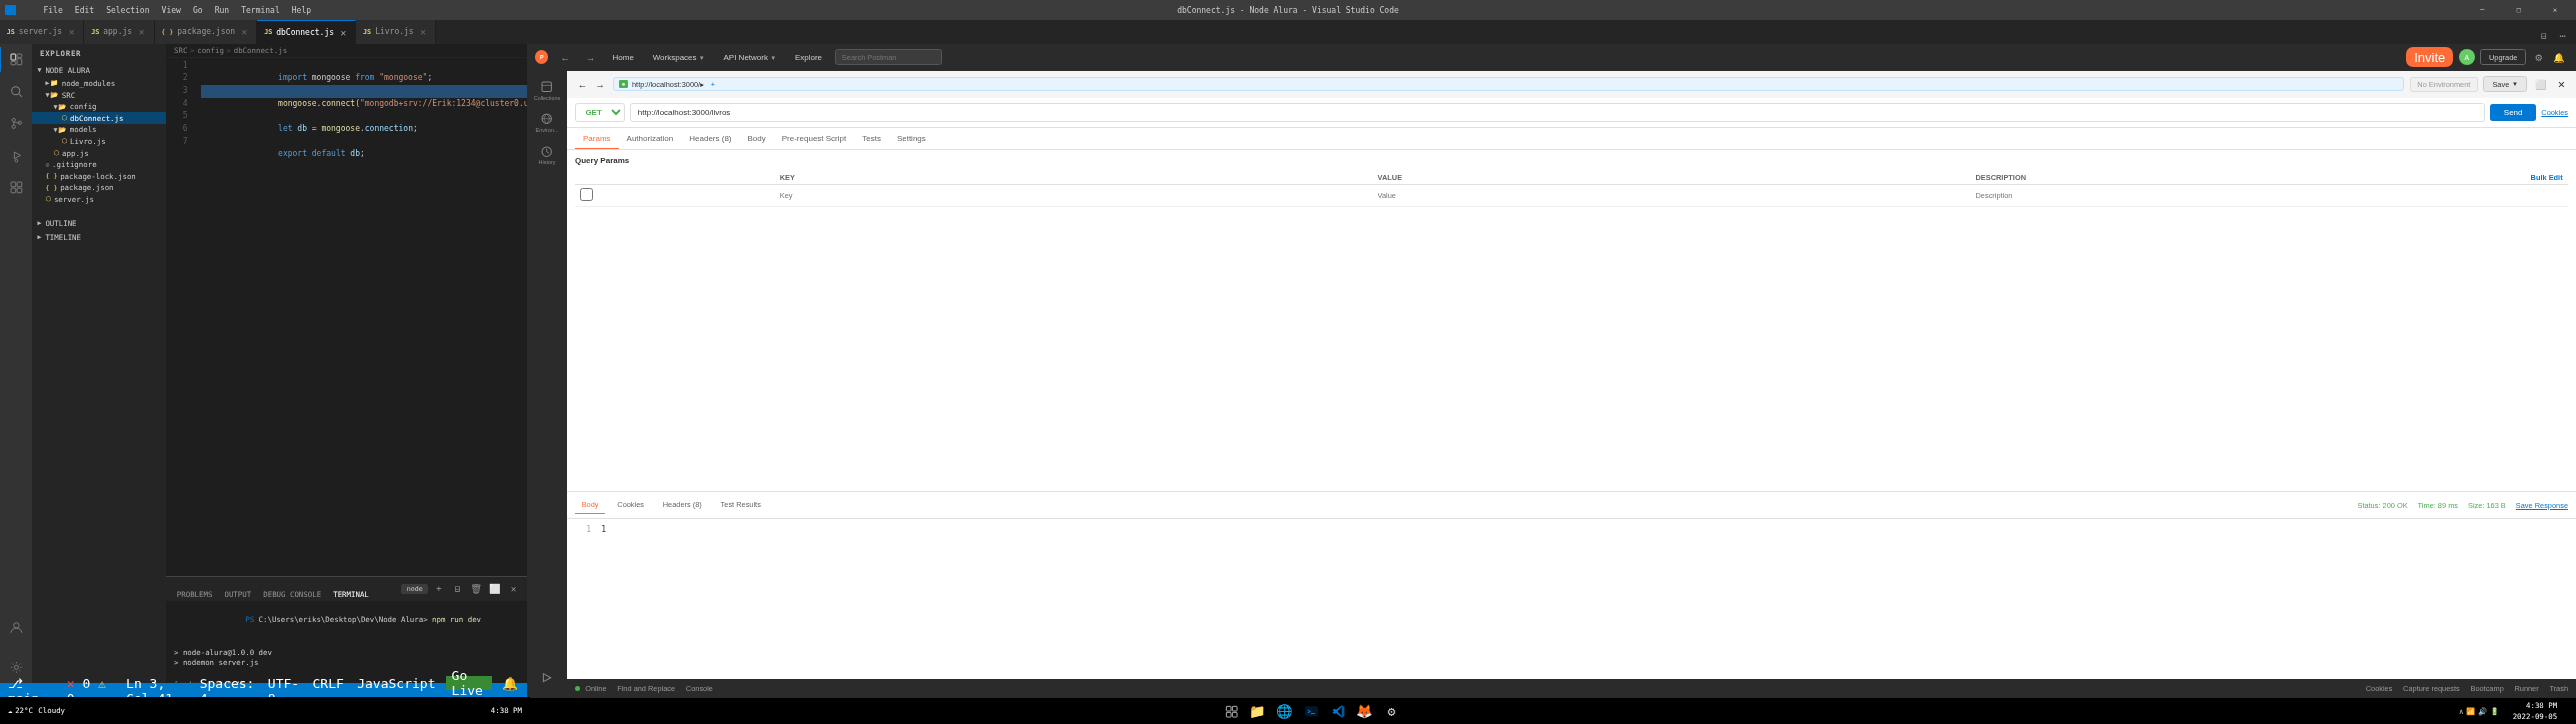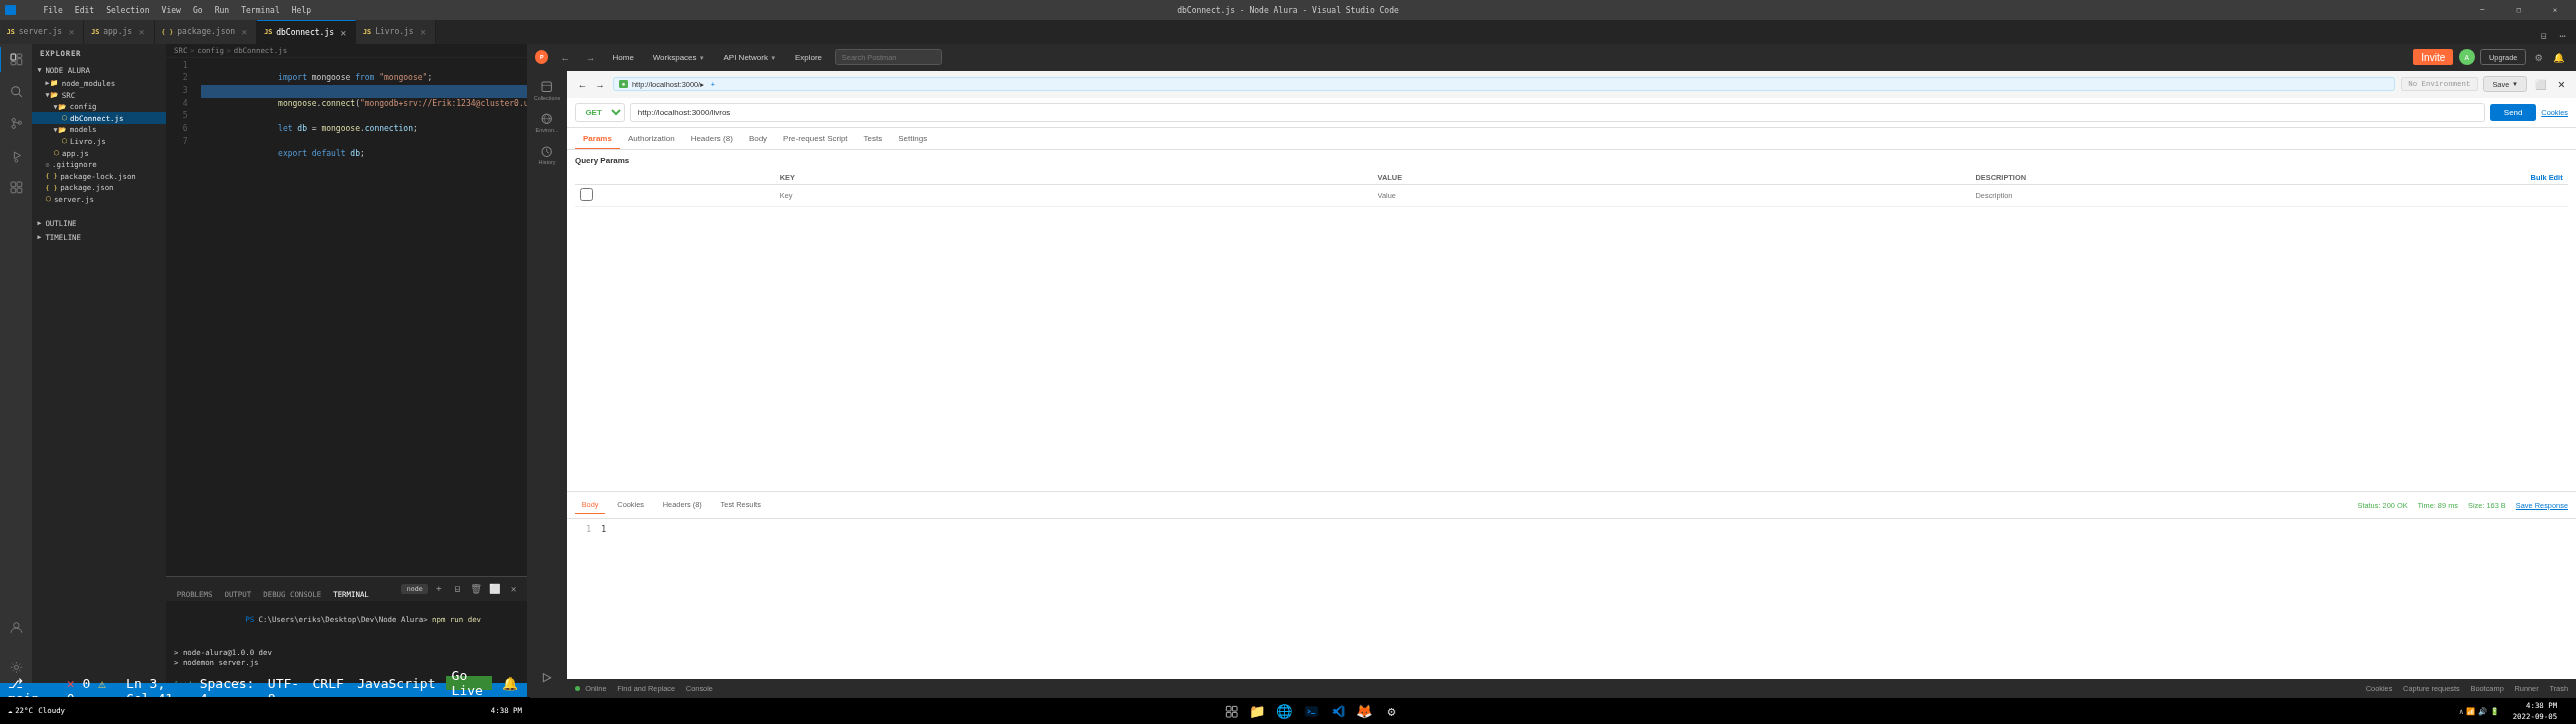--- a/index.html
+++ b/index.html
@@ -416,22 +416,22 @@
       margin-left: auto;
       display: flex;
       align-items: center;
       gap: 5.4px;
     }
     .pm-invite-btn {
       background: #ff6c37;
       border: none;
       color: white;
       padding: 2.7px 8px;
-      border-radius: 2px;
-      font-size: 10px;
+      border-radius: 7px;
+      font-size: 13px;
       cursor: pointer;
     }
     .pm-upgrade-btn {
       background: none;
       border: 0.7px solid #666;
       color: #ccc;
       padding: 2.7px 8px;
       border-radius: 2.7px;
       font-size: 7.4px;
       cursor: pointer;
@@ -587,21 +587,20 @@
     .pm-req-tab {
       padding: 5.4px 8px;
       font-size: 8px;
       color: #666;
       cursor: pointer;
       border-bottom: 1.3px solid transparent;
     }
     .pm-req-tab.active {
       color: #ff6c37;
       border-bottom: 1.3px solid #ff6c37;
-      font-weight: bold;
     }
 
     
     .pm-params-section {
       background: white;
       flex: 1;
       overflow: auto;
       padding: 5.4px 8px;
     }
     .pm-params-title {
@@ -808,21 +807,20 @@
     }
 
     .pm-env-badge {
       background: #f0f0f0;
       border: 0.7px solid #ddd;
       border-radius: 2px;
       padding: 2px 6.7px;
       font-size: 7.4px;
       color: #999;
       cursor: pointer;
-      font-family: Liberation Mono, monospace;
     }
 
     .vscode-split {
       display: flex;
       flex: 1;
       overflow: hidden;
     }
   </style>
 </head>
 <body>

